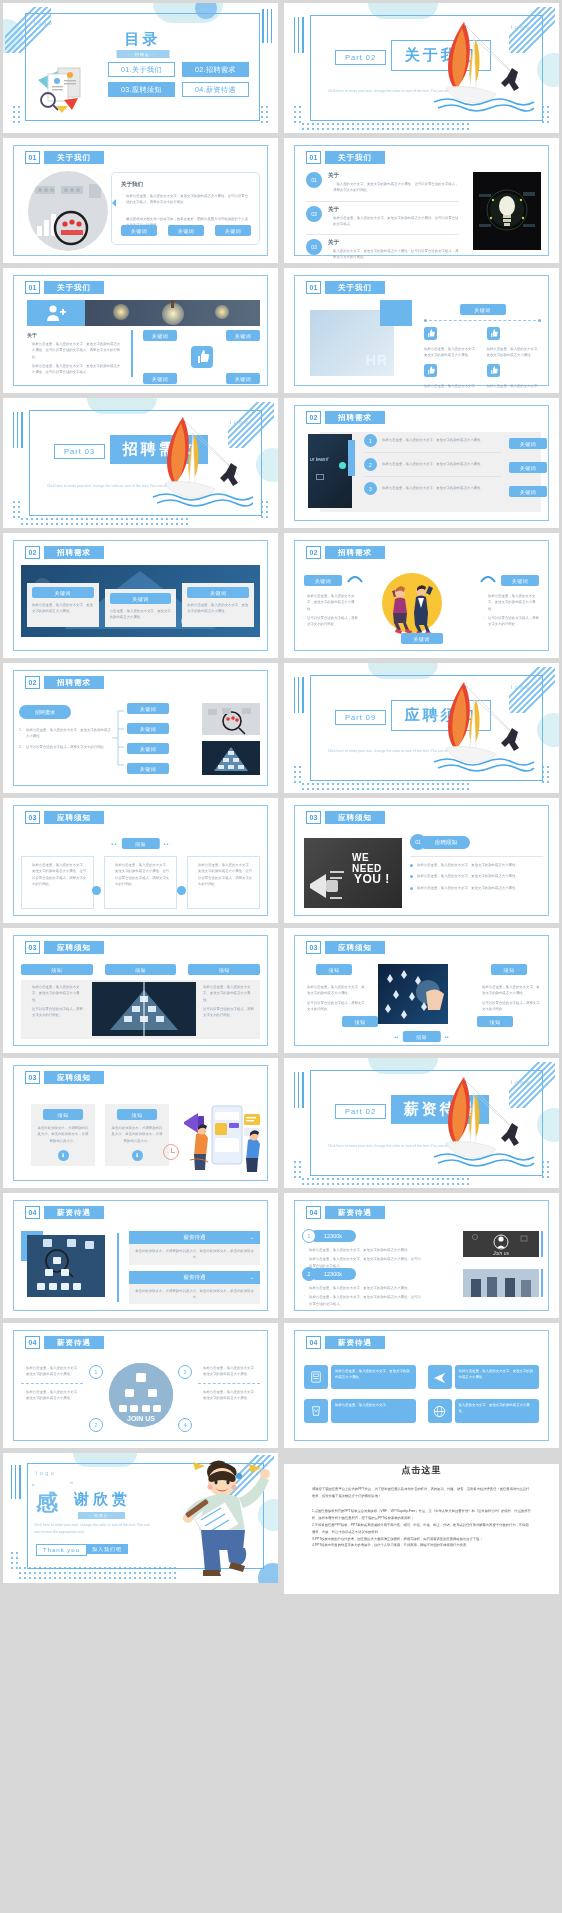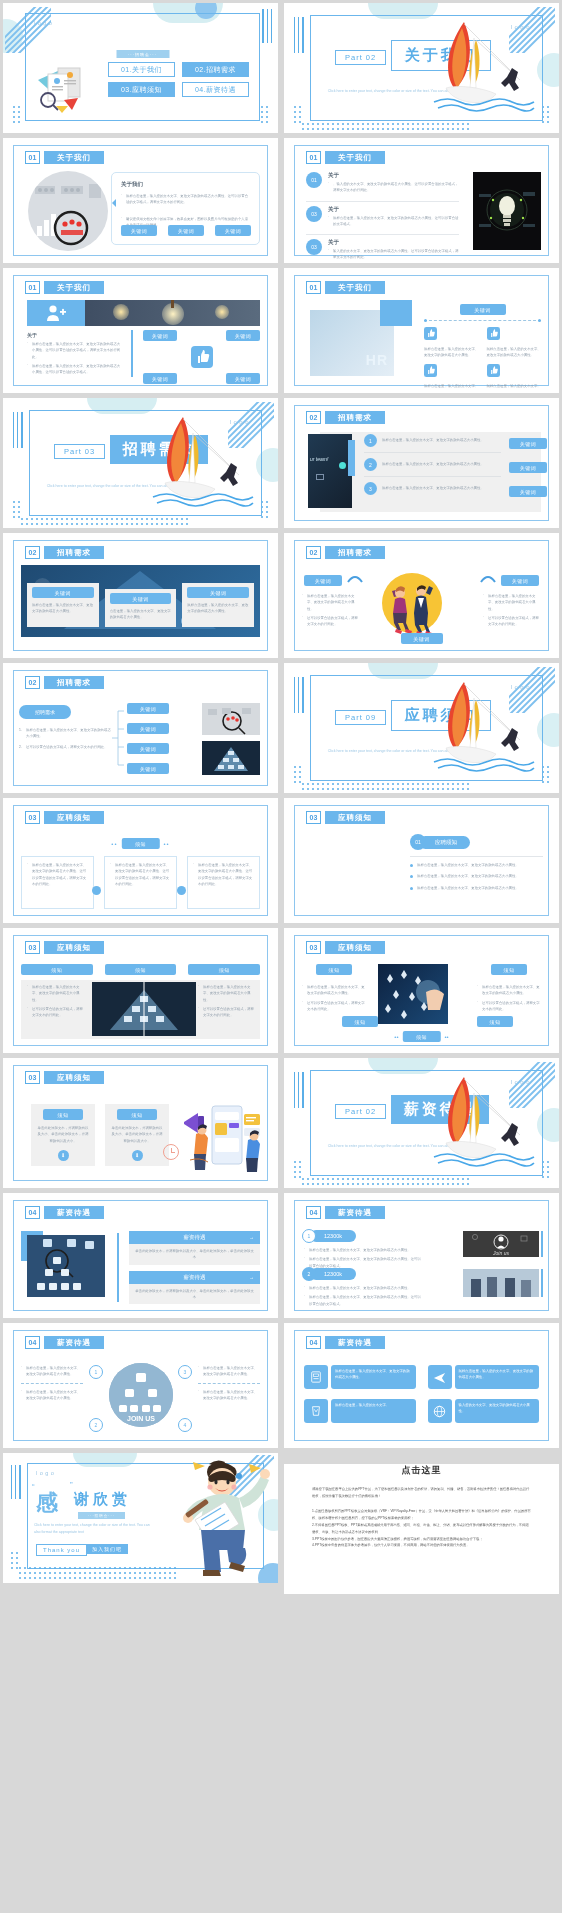--- a/index.html
+++ b/index.html
@@ -134,20 +134,21 @@
             <b></b>
             <b></b>
             <b></b>
             <b></b>
             <b></b>
             <b></b>
             <b></b>
           </div>
       <div class="fr" style="inset:10px 18px 12px 22px;border-color:#6bb6ec;">
         <div style="position:absolute;left:8px;top:6px;font-size:5.5px;color:#9dc7e4;letter-spacing:2.5px;">logo</div>
+        <div class="toc-title">目录</div>
         <div class="toc-sub">···招聘会···</div>
 
         <svg style="position:absolute;left:8px;top:48px;" width="70" height="52" viewBox="0 0 70 52">
           <polygon points="4,18 26,8 22,34" fill="#5bc0d8" opacity=".85"></polygon>
           <rect x="24" y="6" width="22" height="29" fill="#e8e8e8" stroke="#cfcfcf"></rect>
           <rect x="14" y="12" width="20" height="27" fill="#fff" stroke="#d5d5d5"></rect>
           <circle cx="23" cy="19" r="3" fill="#6bb6ec"></circle>
               <rect x="18" y="24" width="11" height="1.4" fill="#bbb"></rect>
               <rect x="18" y="27" width="11" height="1.4" fill="#bbb"></rect>
           <circle cx="36" cy="13" r="3" fill="#f2a93b"></circle>
@@ -963,20 +964,29 @@
       <div style="position:absolute;left:174px;top:88px;width:9px;height:9px;border-radius:50%;background:#6bb6ec;"></div>
     </div>
   </div>
 
   <div class="cell">
     <div class="slide">
       <div class="fr"></div>
       <div class="shead">
         <div class="snum">03</div>
         <div class="stitle">应聘须知</div>
+      </div>
+      <div class="ph grey" style="left:20px;top:40px;width:98px;height:70px;">
+        <div style="position:absolute;left:48px;top:14px;color:#fff;font-size:10px;font-weight:bold;letter-spacing:.5px;">WE NEED</div>
+        <div style="position:absolute;left:50px;top:34px;color:#fff;font-size:12px;font-weight:bold;letter-spacing:.5px;">YOU !</div>
+        <svg style="position:absolute;left:2px;top:30px;" width="44" height="36" viewBox="0 0 44 36">
+          <path d="M4 16 l16-10 v24 L4 20z" fill="#e8e8e8"></path>
+              <rect x="20" y="12" width="12" height="12" rx="2" fill="#cfcfcf"></rect>
+          <path d="M24 4 h14 M24 10 h12 M24 30 h12" stroke="#fff" stroke-width="1.4"></path>
+        </svg>
       </div>
       <div style="position:absolute;left:126px;top:36px;display:flex;align-items:center;gap:-6px;">
         <div class="circnum" style="width:16px;height:16px;position:relative;z-index:2;">01</div>
         <div style="background:#6bb6ec;color:#fff;font-size:5.5px;border-radius:8px;padding:3px 13px 3px 16px;margin-left:-7px;">应聘须知</div>
       </div>
       <div style="position:absolute;left:126px;top:58px;right:16px;height:1px;background:#e2e6ea;"></div>
       <div style="position:absolute;left:126px;top:64px;right:16px;">
         <div style="display:flex;gap:4px;margin-bottom:5px;">
               <b style="width:3px;height:3px;border-radius:50%;background:#6bb6ec;margin-top:2px;flex:none;display:block;"></b>
               <div class="para">鼠标点击这里，输入您的文本文字、更改文字的颜色或者大小属性。</div>

